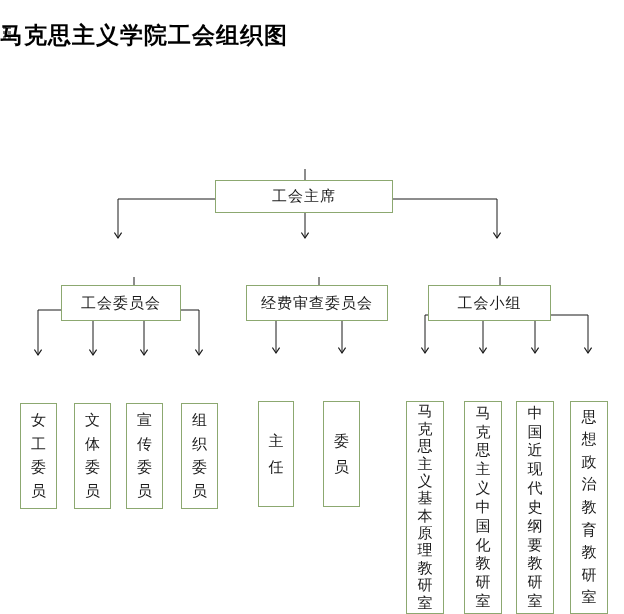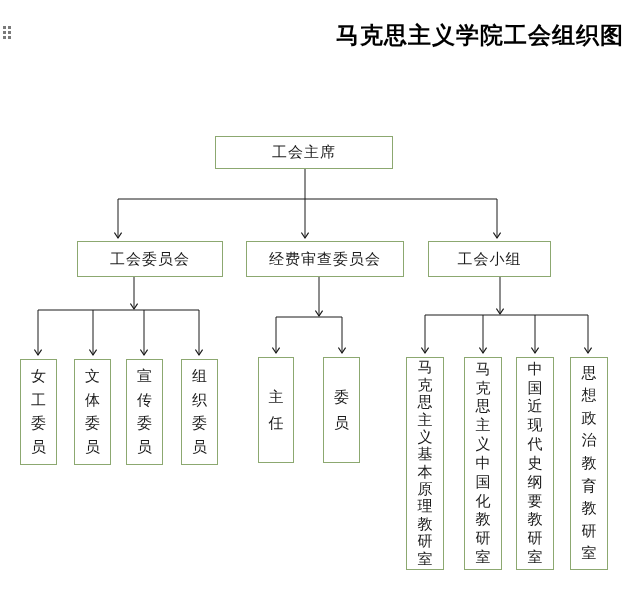--- a/index.html
+++ b/index.html
@@ -17,33 +17,33 @@
   }
   
   .drag-handle{
     position:absolute;left:3px;top:26px;width:10px;height:15px;
     display:grid;grid-template-columns:3px 3px;grid-template-rows:3px 3px 3px;
     gap:2px;cursor:grab;
   }
   .drag-handle i{background:var(--drag-dots);display:block;}
   
   .title{
-    position:absolute;top:20px;left:0;right:0;text-align:right;padding-left:28px;
+    position:absolute;top:20px;left:0;right:0;text-align:left;
     font-size:23px;font-weight:700;color:var(--title-text);letter-spacing:1px;
     white-space:nowrap;
   }
   
   .connectors{position:absolute;left:0;top:0;width:624px;height:614px;pointer-events:none;}
   .connectors path{stroke:var(--line);stroke-width:1;fill:none;}
   .connectors marker path{stroke:var(--line);stroke-width:1.3;fill:none;}
   
   .node{
     position:absolute;border:1px solid var(--box-border);background:#ffffff;
     display:flex;align-items:center;justify-content:center;
-    font-size:15px;color:var(--text);line-height:1;
+    font-size:15px;color:var(--text);line-height:1;margin-top:44px;
   }
   .hnode{letter-spacing:1px;}
   .vnode{flex-direction:column;align-items:center;}
   .vnode span{display:block;height:15px;line-height:15px;}
   .vnode.spread{justify-content:space-evenly;}
   .vnode.pair{justify-content:center;gap:11px;}
 </style>
 </head>
 <body>
 
@@ -87,22 +87,22 @@
     <path d="M500,277 V314" marker-end="url(#arw)"></path>
     <path d="M425,315 H588"></path>
     <path d="M425,315 V353" marker-end="url(#arw)"></path>
     <path d="M483,315 V353" marker-end="url(#arw)"></path>
     <path d="M535,315 V353" marker-end="url(#arw)"></path>
     <path d="M588,315 V353" marker-end="url(#arw)"></path>
   </svg>
 
   <div class="node hnode" style="left:215px;top:136px;width:178px;height:33px;">工会主席</div>
 
-  <div class="node hnode" style="left:77px;top:241px;width:146px;height:36px;">工会委员会</div>
-  <div class="node hnode" style="left:246px;top:241px;width:158px;height:36px;">经费审查委员会</div>
+  <div class="node hnode" style="left:61px;top:241px;width:120px;height:36px;">工会委员会</div>
+  <div class="node hnode" style="left:246px;top:241px;width:142px;height:36px;">经费审查委员会</div>
   <div class="node hnode" style="left:428px;top:241px;width:123px;height:36px;">工会小组</div>
 
   <div class="node vnode spread" style="left:20px;top:359px;width:37px;height:106px;">
       <span>女</span>
       <span>工</span>
       <span>委</span>
       <span>员</span>
     </div>
   <div class="node vnode spread" style="left:74px;top:359px;width:37px;height:106px;">
       <span>文</span>

